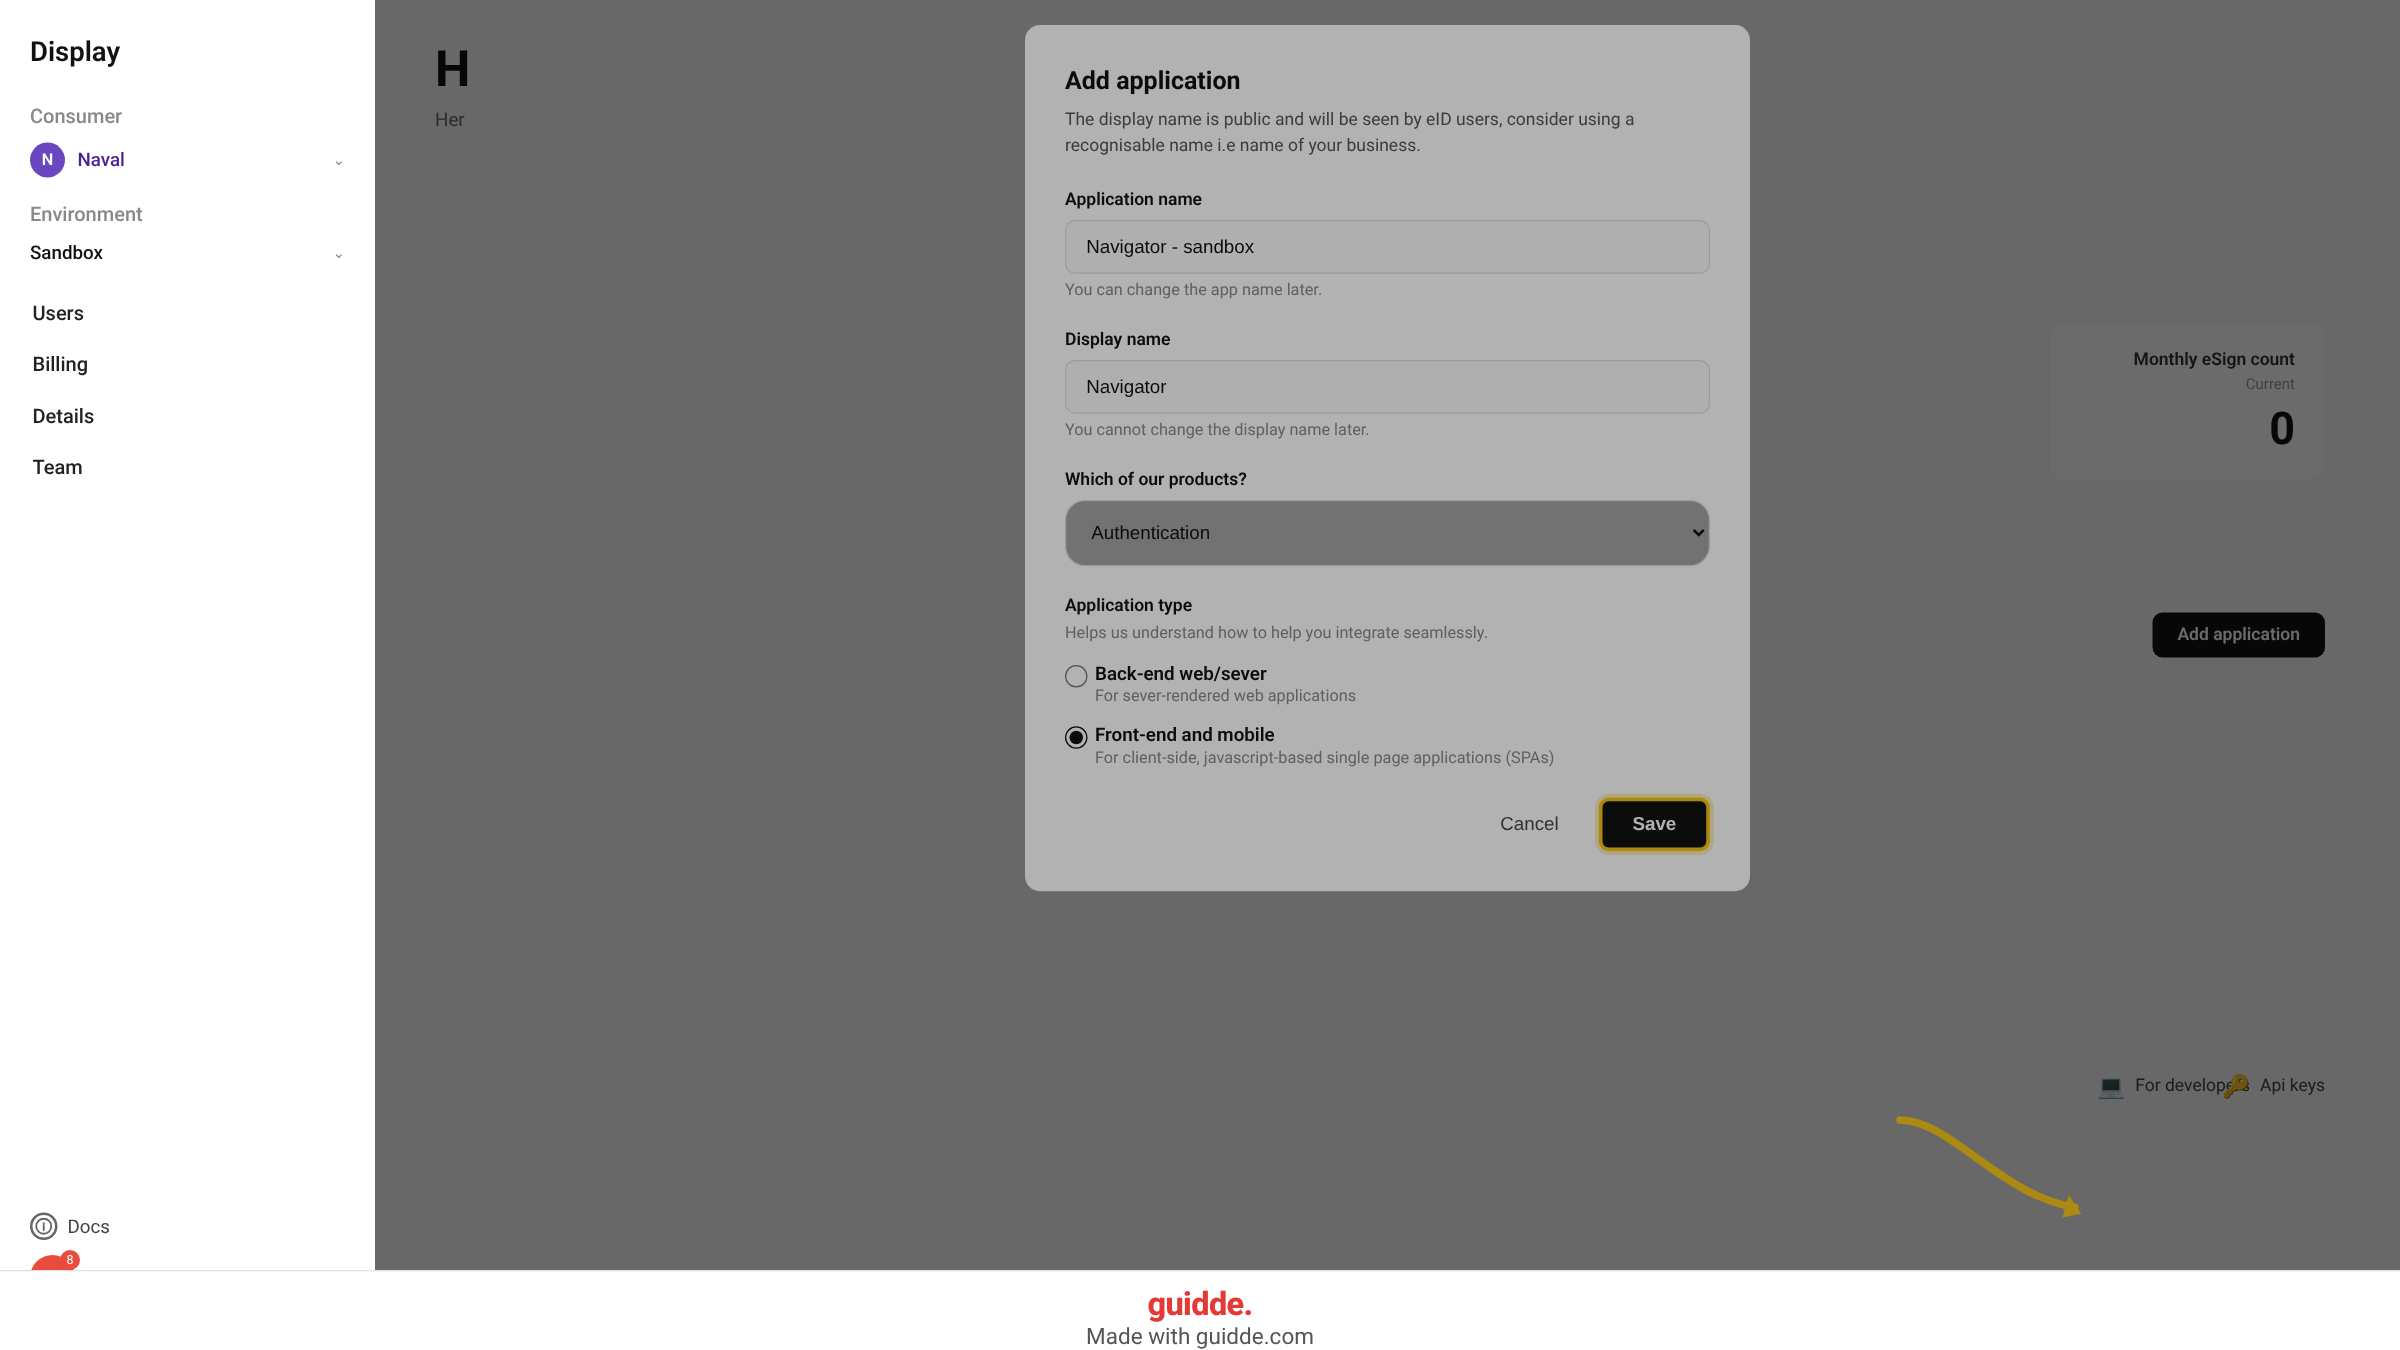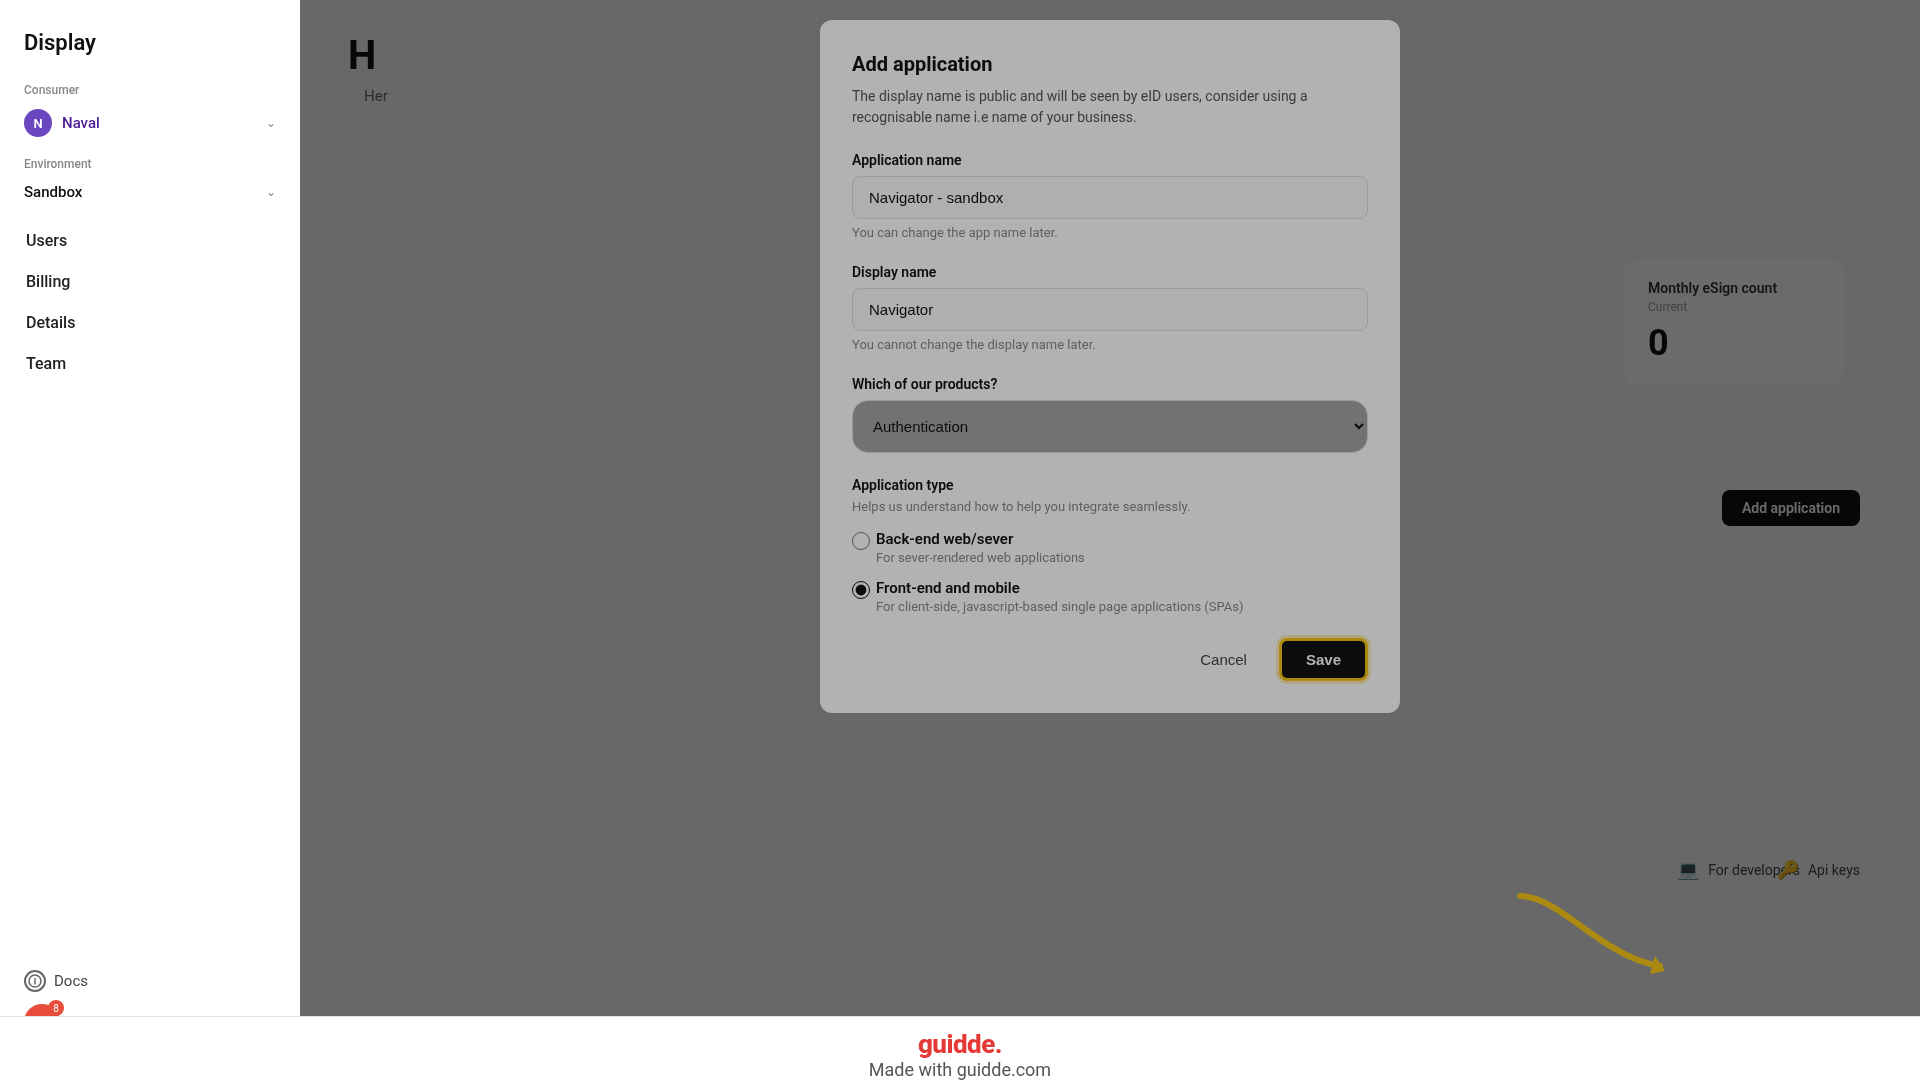--- a/index.html
+++ b/index.html
@@ -32,21 +32,21 @@
     }
 
     .sidebar-logo {
       padding: 10px 24px 20px;
       font-size: 22px;
       font-weight: 600;
       color: #111;
     }
 
     .sidebar-section-label {
-      font-size: 12px;
+      font-size: 16px;
       color: #888;
       padding: 8px 24px 4px;
       text-transform: none;
       font-weight: 500;
     }
 
     .sidebar-dropdown {
       display: flex;
       align-items: center;
       justify-content: space-between;
@@ -386,26 +386,27 @@
       color: #555;
     }
 
     
     .bg-content {
       padding: 32px 48px;
     }
 
     .bg-stats-card {
       position: absolute;
-      right: 76px;
+      right: 60px;
       top: 260px;
       background: #fff;
       border-radius: 12px;
       padding: 20px 24px;
       width: 220px;
+      text-align: right;
     }
 
     .bg-stats-title {
       font-size: 14px;
       color: #333;
       font-weight: 600;
       margin-bottom: 4px;
     }
 
     .bg-stats-sub {
@@ -497,21 +498,21 @@
       <div style="position:relative; display:inline-block;">
         <div class="user-avatar-bottom" style="background:#e74c3c; width:36px; height:36px; border-radius:50%;"></div>
         <span class="badge">8</span>
       </div>
     </div>
   </div>
 
   <div class="main-content">
     <div class="bg-content">
       <div class="main-title" style="font-size:40px; font-weight:700; color:#111; margin-bottom:8px;">H</div>
-      <div class="main-subtitle" style="color:#666; font-size:15px;margin-left:16px;">Her</div>
+      <div class="main-subtitle" style="color:#666; font-size:15px;">Her</div>
     </div>
 
     <div class="bg-stats-card">
       <div class="bg-stats-title">Monthly eSign count</div>
       <div class="bg-stats-sub">Current</div>
       <div class="bg-stats-num">0</div>
     </div>
 
     <div class="add-app-btn">Add application</div>
 

